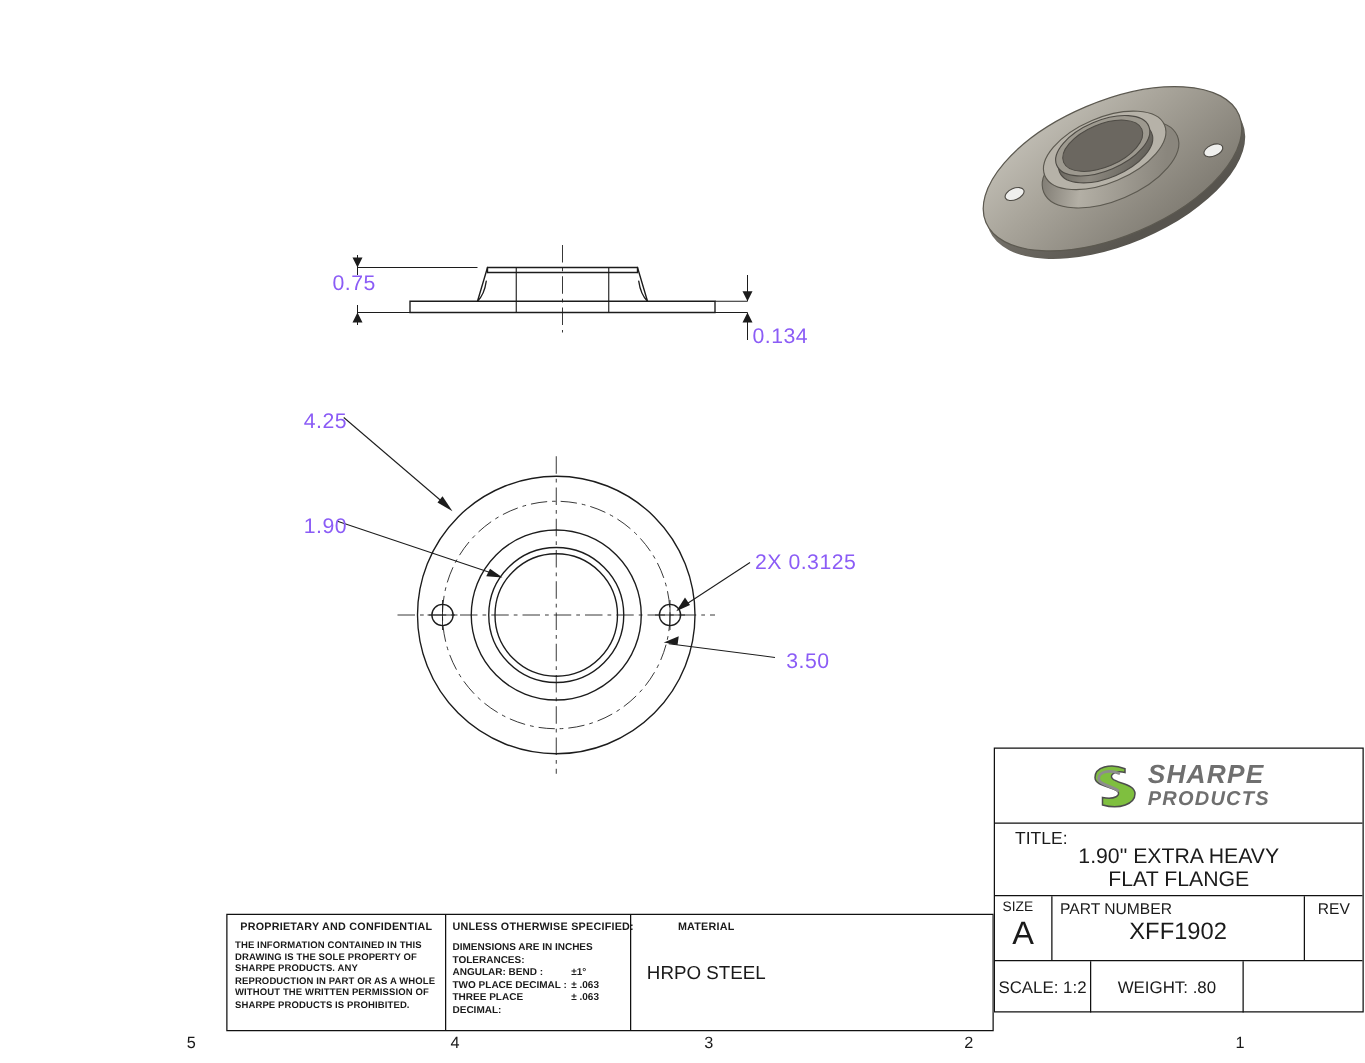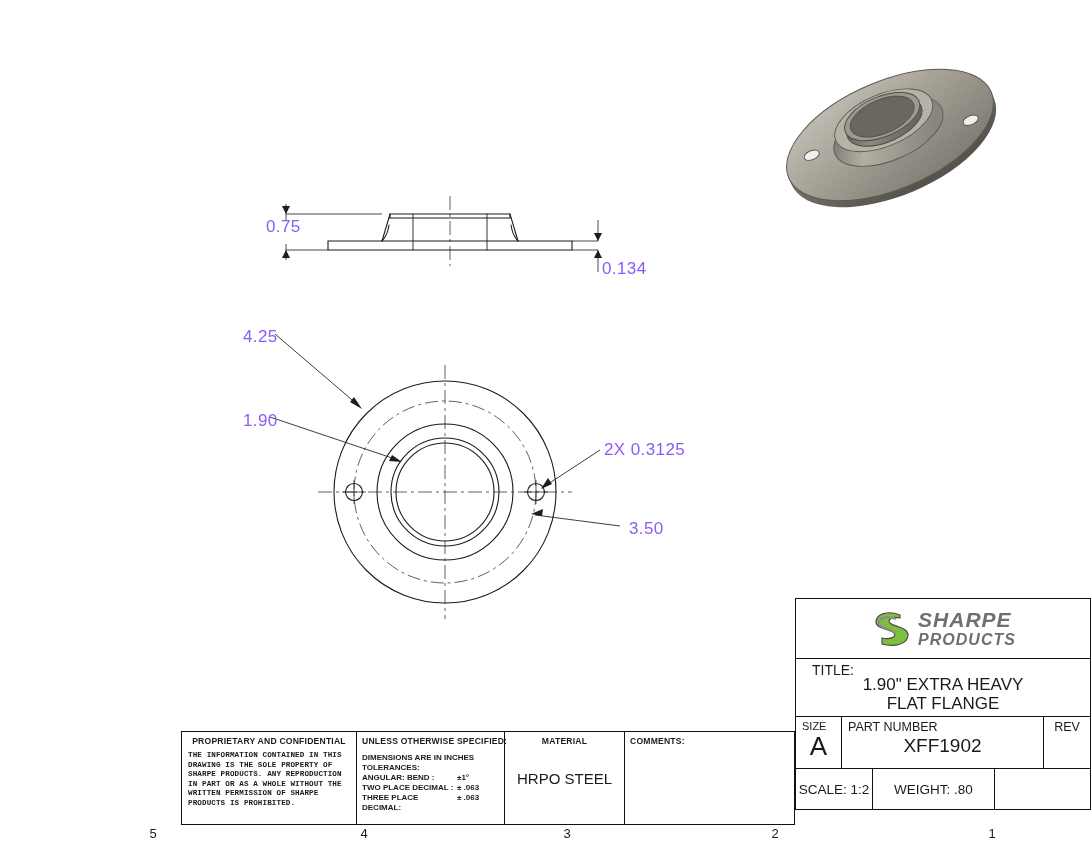--- a/index.html
+++ b/index.html
@@ -210,21 +210,20 @@
   .col-head.left {
     text-align: left;
     padding-left: 5px;
   }
   .prop-body {
     padding: 5px 6px 0 6px;
     font-size: 7.6px;
     line-height: 9.5px;
     font-weight: bold;
     letter-spacing: .1px;
-    font-family: Liberation Mono, monospace;
   }
   .tol-body {
     padding: 7px 0 0 5px;
     font-size: 8px;
     line-height: 10px;
     font-weight: bold;
   }
   .tol-body .row { display: flex; }
   .tol-body .row .k { width: 95px; }
   .tol-body .row .v { width: 40px; }
@@ -411,23 +410,20 @@
         <div class="row">
           <span class="k">THREE PLACE DECIMAL:</span>
           <span class="v">± .063</span>
         </div>
       </div>
     </div>
     <div class="notes-col col-mat">
       <div class="col-head">MATERIAL</div>
       <div class="mat-val">HRPO STEEL</div>
     </div>
-    <div class="notes-col col-com">
-      <div class="col-head left">COMMENTS:</div>
-    </div>
   </div>
 
   <div class="titleblock">
 
     <div class="tb-logo">
       <div class="logo-wrap">
         <span class="logo-mark">
           <svg viewBox="0 0 42 40" width="42" height="40">
             <path d="M30 6 C18 1 6 5 6 13 C6 20 20 20 24 24 C27 27 22 31 12 29 L12 35 C26 39 38 34 38 26 C38 18 24 18 20 14 C17 11 22 7 30 9 Z" fill="#7fbf3f" stroke="#4d4d4d" stroke-width="1.2"></path>
             <path d="M26 10 C16 6 9 9 9 14 C9 19 21 20 25 24" fill="none" stroke="#8d8d8d" stroke-width="2.2"></path>

